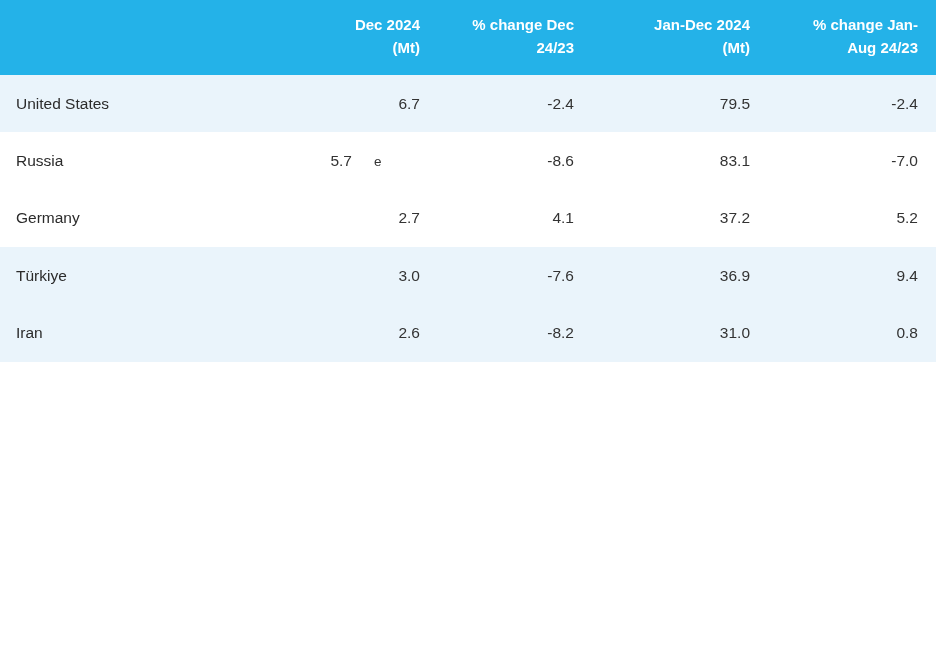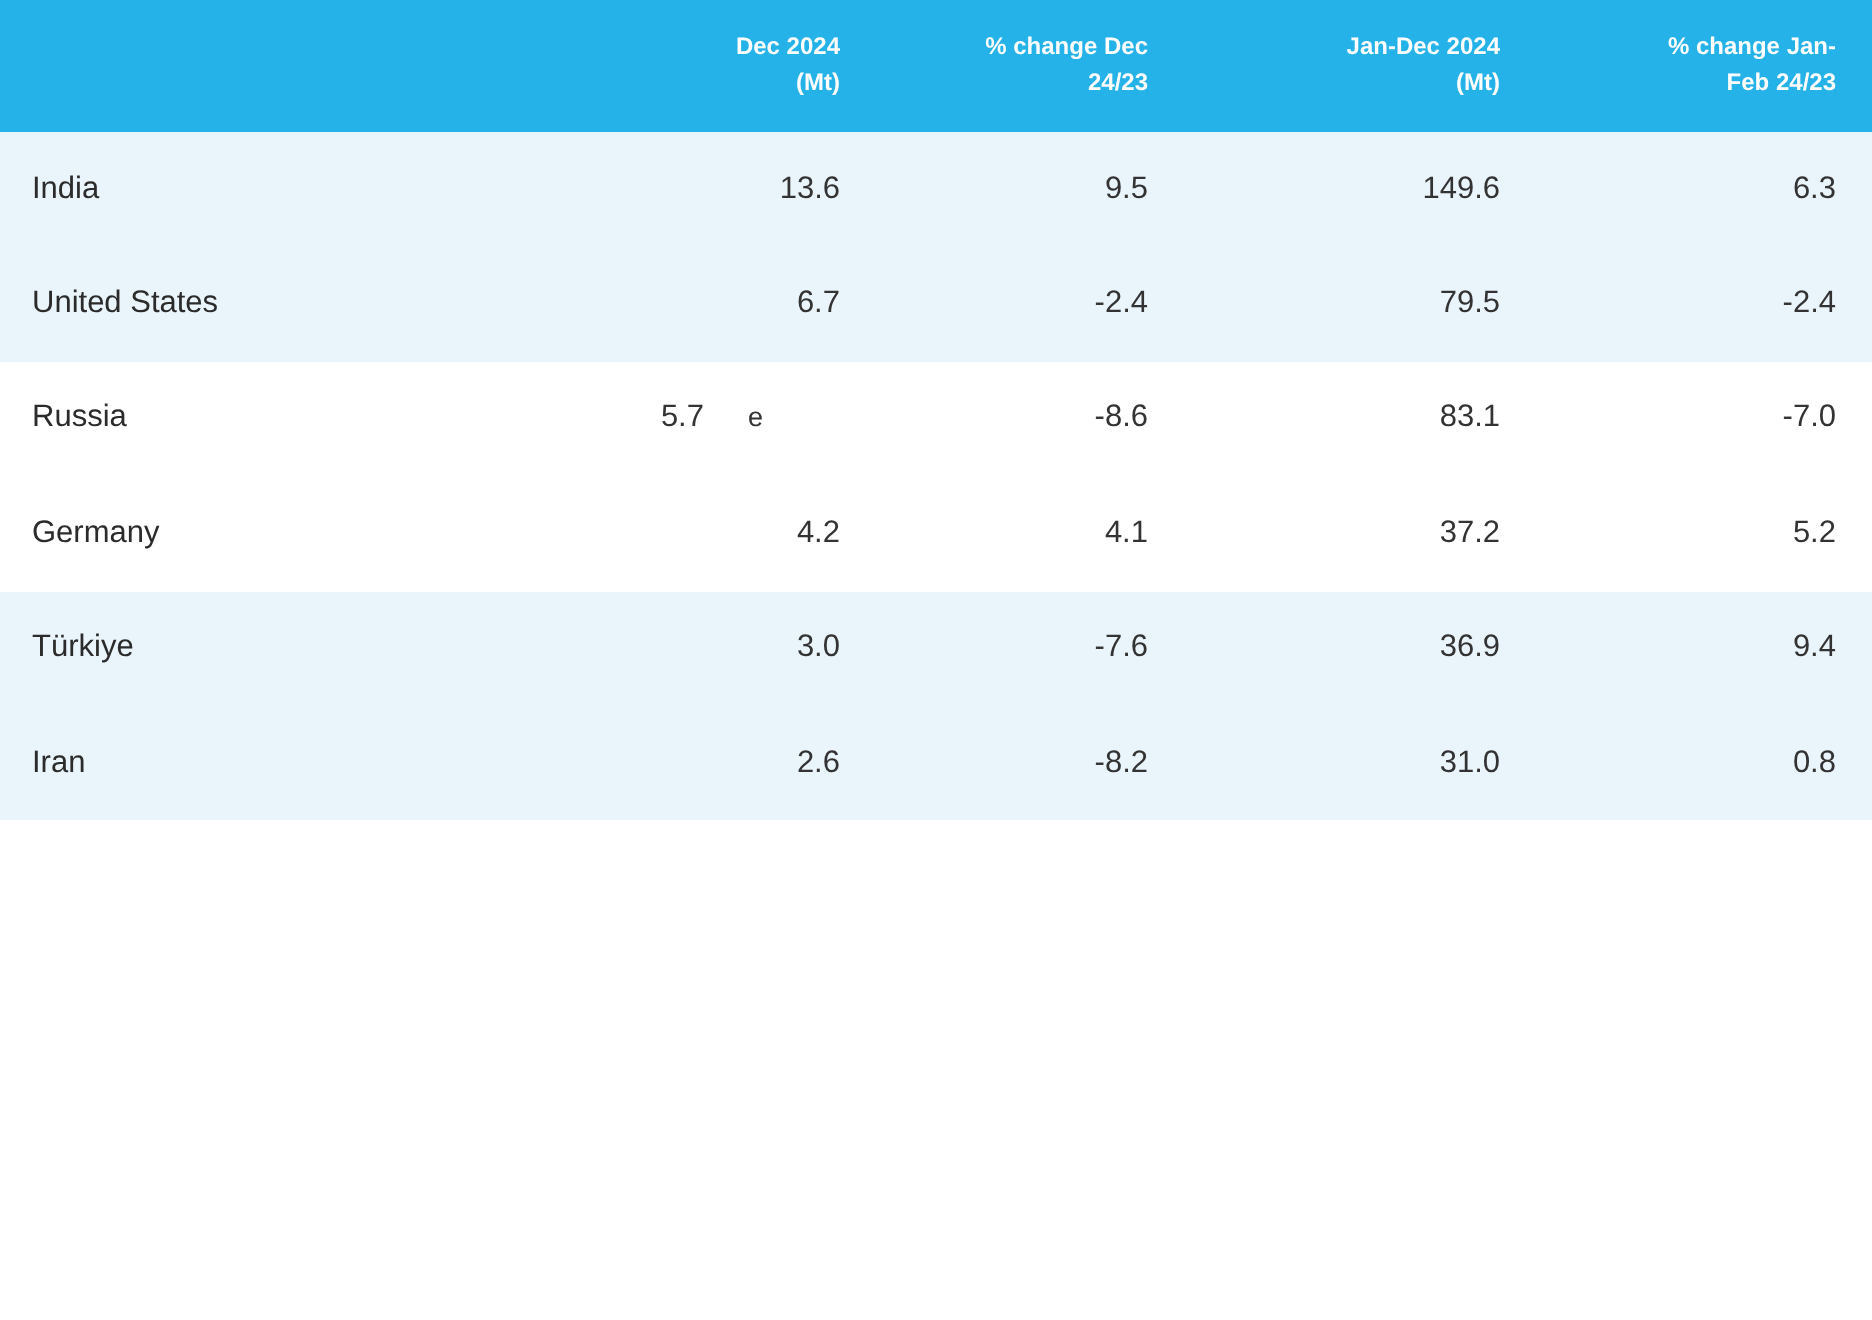--- a/index.html
+++ b/index.html
@@ -20,21 +20,21 @@
   }
   table.steel-table col.c-country { width: 284px; }
   table.steel-table col.c-v1      { width: 154px; }
   table.steel-table col.c-v2      { width: 154px; }
   table.steel-table col.c-v3      { width: 176px; }
   table.steel-table col.c-v4      { width: 168px; }
 
   thead th {
     background: #24b2e8;
     color: #ffffff;
-    font-size: 12px;
+    font-size: 15px;
     font-weight: bold;
     text-align: right;
     vertical-align: top;
     padding: 14px 18px 16px 12px;
     line-height: 1.5;
     height: 58px;
     box-sizing: border-box;
   }
   thead th.head-country {
     text-align: left;
@@ -99,49 +99,42 @@
       <th>
         <div>% change Dec</div>
         <div>24/23</div>
       </th>
       <th>
         <div>Jan-Dec 2024</div>
         <div>(Mt)</div>
       </th>
       <th>
         <div>% change Jan-</div>
-        <div>Feb 24/23</div>
+        <div>Aug 24/23</div>
       </th>
     </tr>
   </thead>
   <tbody>
-    <tr class="alt">
-      <td class="country">India</td>
-      <td class="with-est"><span class="num">13.6</span></td>
-      <td>9.5</td>
-      <td>149.6</td>
-      <td>6.3</td>
-    </tr>
     <tr class="alt">
       <td class="country">United States</td>
       <td class="with-est"><span class="num">6.7</span></td>
       <td>-2.4</td>
       <td>79.5</td>
       <td>-2.4</td>
     </tr>
     <tr>
       <td class="country">Russia</td>
       <td class="with-est"><span class="num">5.7</span><span class="est">e</span></td>
       <td>-8.6</td>
       <td>83.1</td>
       <td>-7.0</td>
     </tr>
     <tr>
       <td class="country">Germany</td>
-      <td class="with-est"><span class="num">4.2</span></td>
+      <td class="with-est"><span class="num">2.7</span></td>
       <td>4.1</td>
       <td>37.2</td>
       <td>5.2</td>
     </tr>
     <tr class="alt">
       <td class="country">Türkiye</td>
       <td class="with-est"><span class="num">3.0</span></td>
       <td>-7.6</td>
       <td>36.9</td>
       <td>9.4</td>

